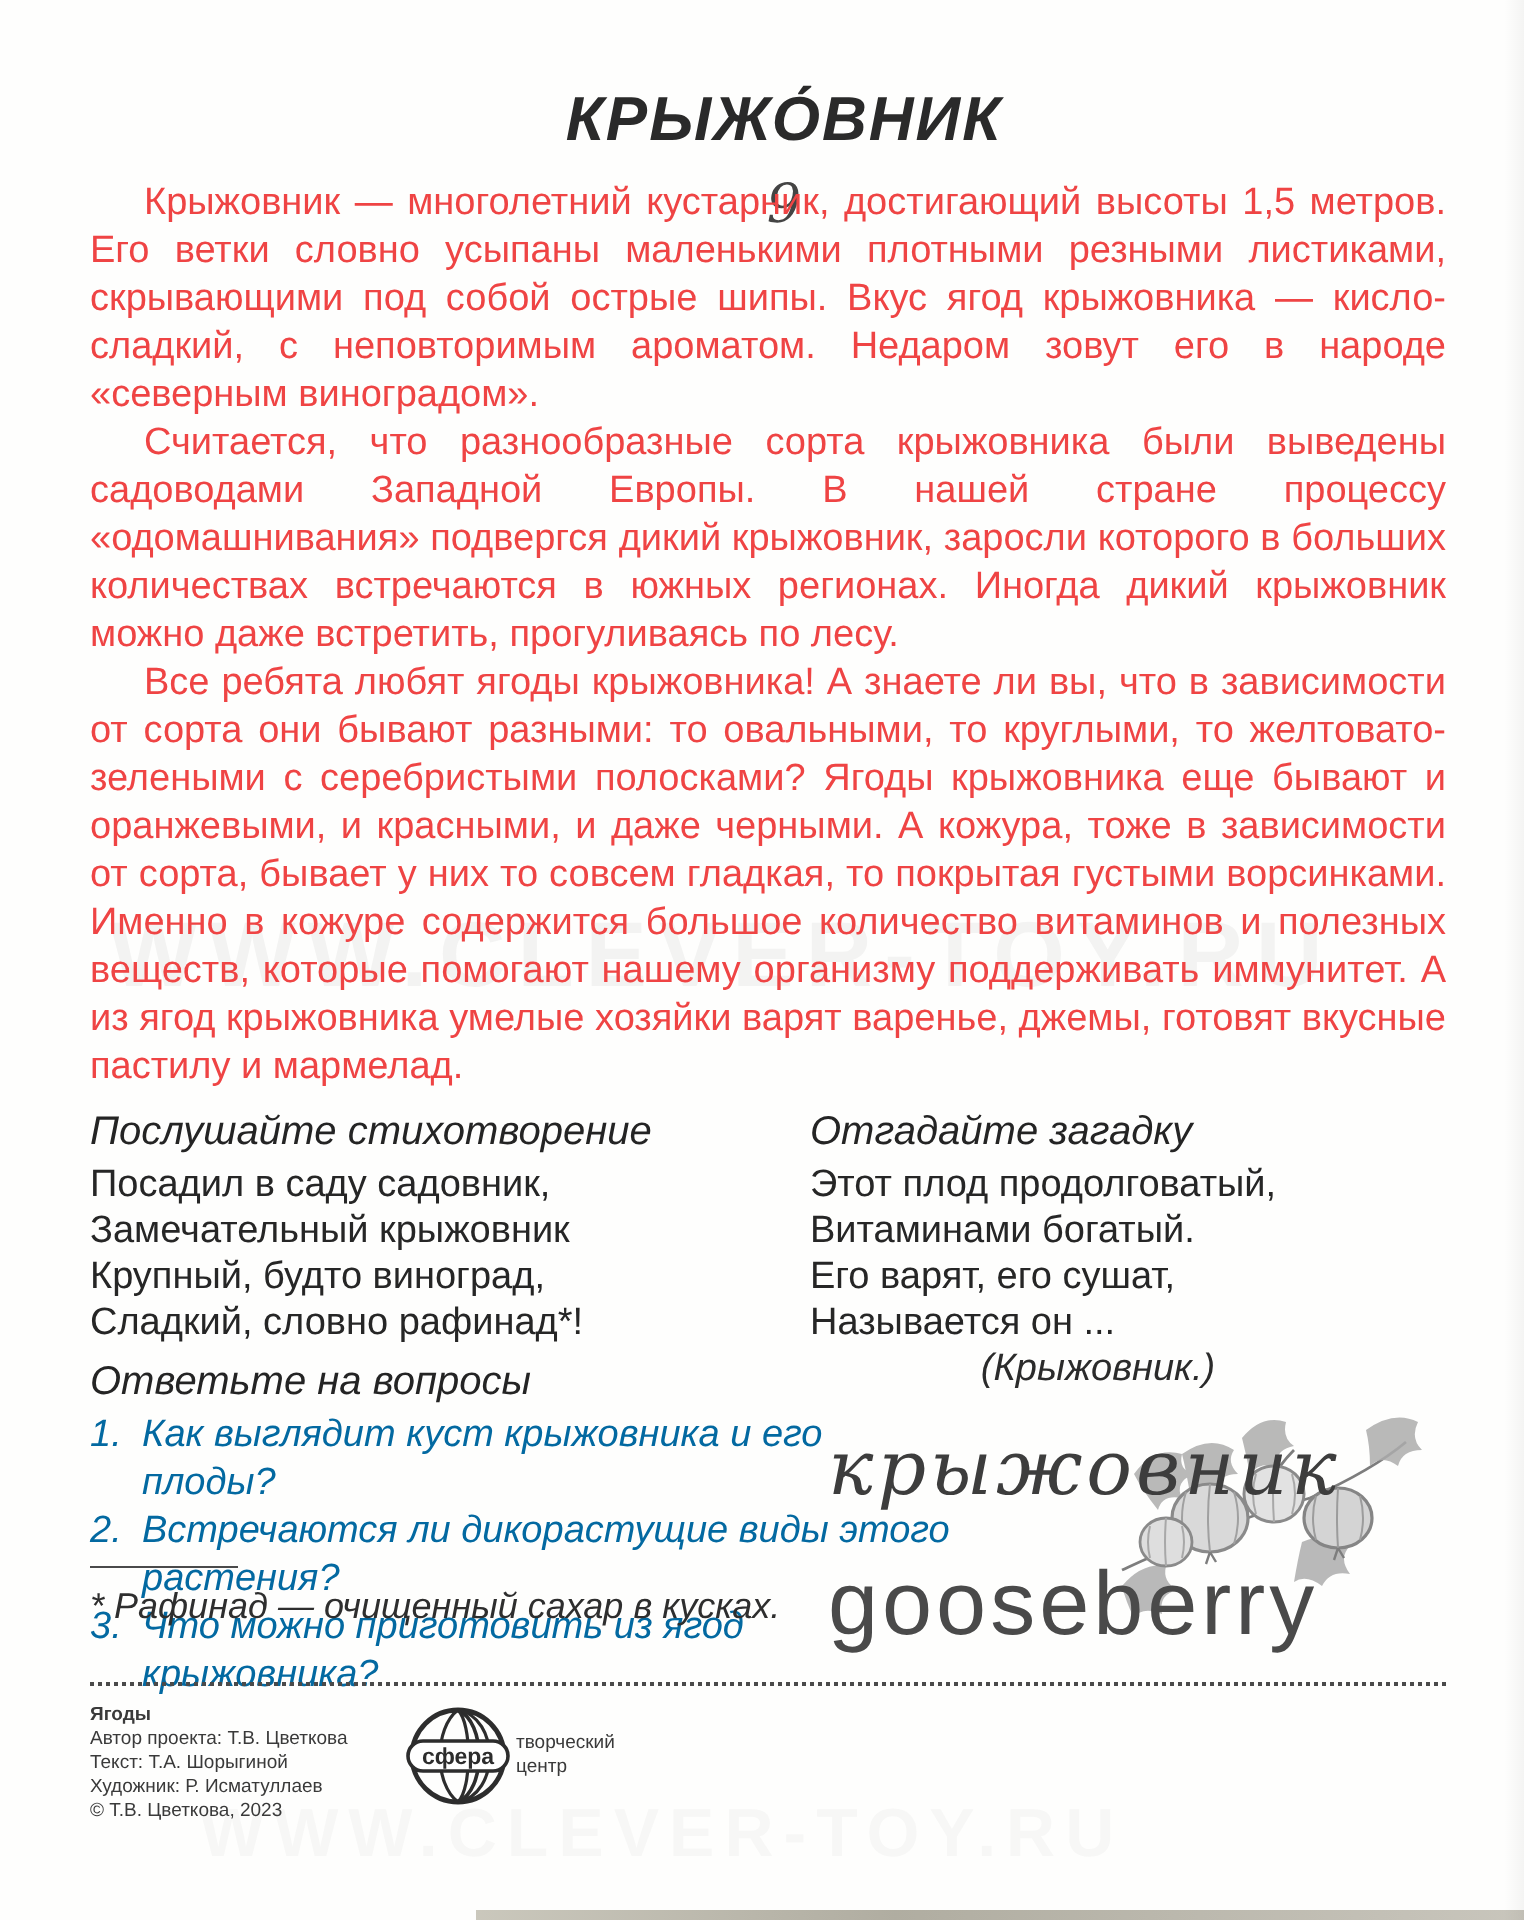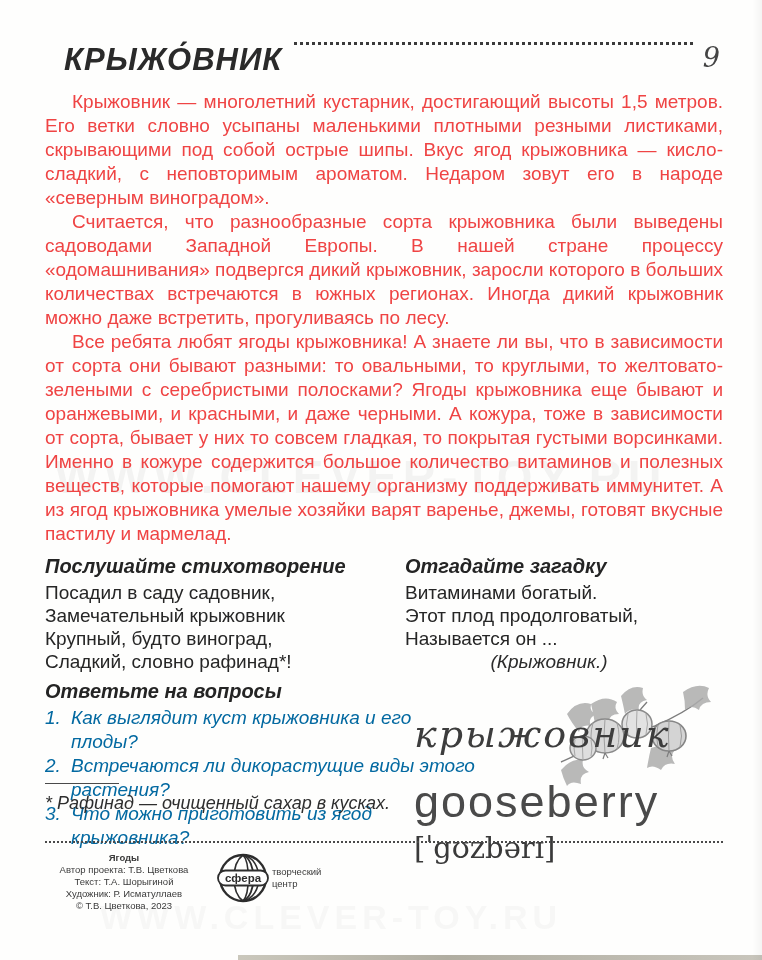--- a/index.html
+++ b/index.html
@@ -5,21 +5,21 @@
   * { margin:0; padding:0; box-sizing:border-box; }
   html,body { background:#e8e8e6; }
   .page {
     position:relative; width:762px; height:960px; margin:0 auto;
     background:#fefefd; overflow:hidden;
     font-family:"Liberation Sans", sans-serif; color:#2b2b2b;
   }
   
   .title-row {
     position:absolute; top:42px; left:64px; right:42px;
-    display:flex; align-items:flex-start;
+    display:flex; align-items:center;flex-direction:column;
   }
   .title-row h1 {
     font-size:31px; font-weight:bold; font-style:italic;
     letter-spacing:1px; color:#2a2a2a; white-space:nowrap;
   }
   .leader {
     flex:1; border-bottom:3px dotted #3a3a3a; margin:0 10px 6px 12px; height:1px;
   }
   .pagenum {
     font-family:"DejaVu Serif", serif; font-style:italic;
@@ -28,21 +28,21 @@
   
   .content { position:absolute; top:90px; left:45px; width:678px; }
   .body-par {
     font-size:19px; line-height:24px; text-align:justify;
     text-indent:27px; color:#ef4444;
   }
   .columns { display:flex; margin-top:9px; }
   .col-left { width:348px; flex:none; }
   .col-right { flex:1; padding-left:12px; }
   .sec-head {
-    font-size:20px; font-weight:bold; font-style:italic;
+    font-size:20px; font-weight:normal; font-style:italic;
     color:#242424; margin-bottom:3px; white-space:nowrap;
   }
   .verse div { font-size:19px; line-height:23px; color:#262626; white-space:nowrap; }
   .questions-head { margin-top:7px; }
   .questions { list-style:none; counter-reset:q; width:436px; }
   .questions li {
     counter-increment:q; position:relative; padding-left:26px;
     font-size:19px; line-height:24px; color:#0369a1;font-style:italic;
   }
   .questions li::before {
@@ -72,25 +72,25 @@
     color:#3a3a3a; line-height:38px; margin-top:1px;
   }
   
   .dotted-sep {
     position:absolute; top:841px; left:45px; width:678px;
     border-top:2px dotted #4a4a4a; height:0;
   }
   .credits {
     position:absolute; top:852px; left:45px; display:flex; align-items:flex-start;
   }
-  .credits .colA { width:158px;text-align:center; }
+  .credits .colA { width:158px; }
   .credits .colB { width:200px; margin-left:6px; }
   .credits div { font-size:9.5px; line-height:12px; color:#3a3a3a; }
   .credits .colA div:first-child { font-weight:bold; }
-  .logo-wrap { margin-left:14px; display:flex; align-items:center; }
+  .logo-wrap { display:flex; align-items:center; }
   .logo-tag {
     font-size:6px; line-height:7px; color:#555; margin-left:3px; width:34px;
   }
   
   .watermark {
     position:absolute; top:450px; left:55px; width:660px;
     font-size:46px; font-weight:bold; letter-spacing:6px;
     color:rgba(110,110,110,0.08); white-space:nowrap; pointer-events:none;
   }
   .watermark2 {
@@ -139,22 +139,23 @@
         <ol class="questions">
           <li><span>Как выглядит куст крыжовника и его плоды?</span></li>
           <li><span>Встречаются ли дикорастущие виды этого растения?</span></li>
           <li><span>Что можно приготовить из ягод крыжовника?</span></li>
         </ol>
       </div>
 
       <div class="col-right">
         <h2 class="sec-head">Отгадайте загадку</h2>
         <div class="verse">
+          <div>Этот плод продолговатый,</div>
           <div>Витаминами богатый.</div>
-          <div>Этот плод продолговатый,</div>
+          <div>Его варят, его сушат,</div>
           <div>Называется он ...</div>
         </div>
         <div class="riddle-answer">(Крыжовник.)</div>
 
         <svg class="illo" width="190" height="122" viewBox="0 0 190 122" aria-hidden="true">
           <g stroke="#7d7d7d" stroke-width="1.4" fill="none">
             <path d="M28 88 C 50 78 80 64 122 52"></path>
             <path d="M122 52 C 140 44 158 34 170 24"></path>
             <path d="M96 58 C 100 46 106 36 114 28"></path>
           </g>
@@ -184,21 +185,20 @@
   </main>
 
   <div class="footnote-block">
     <div class="footnote-rule"></div>
     <p class="footnote">* Рафинад — очищенный сахар в кусках.</p>
   </div>
 
   <div class="vocab">
     <div class="vocab-ru">крыжовник</div>
     <div class="vocab-en">gooseberry</div>
-    <div class="vocab-ipa">[ˈgʊzbərɪ]</div>
   </div>
 
   <div class="dotted-sep"></div>
 
   <footer class="credits">
     <div class="colA">
       <div>Ягоды</div>
       <div>Автор проекта: Т.В. Цветкова</div>
       <div>Текст: Т.А. Шорыгиной</div>
       <div>Художник: Р. Исматуллаев</div>

